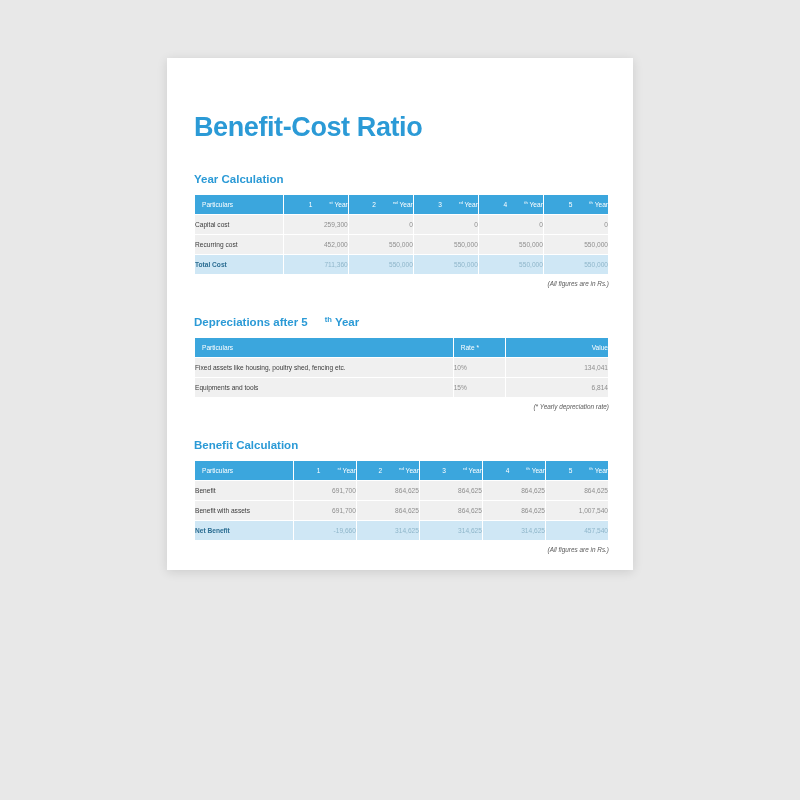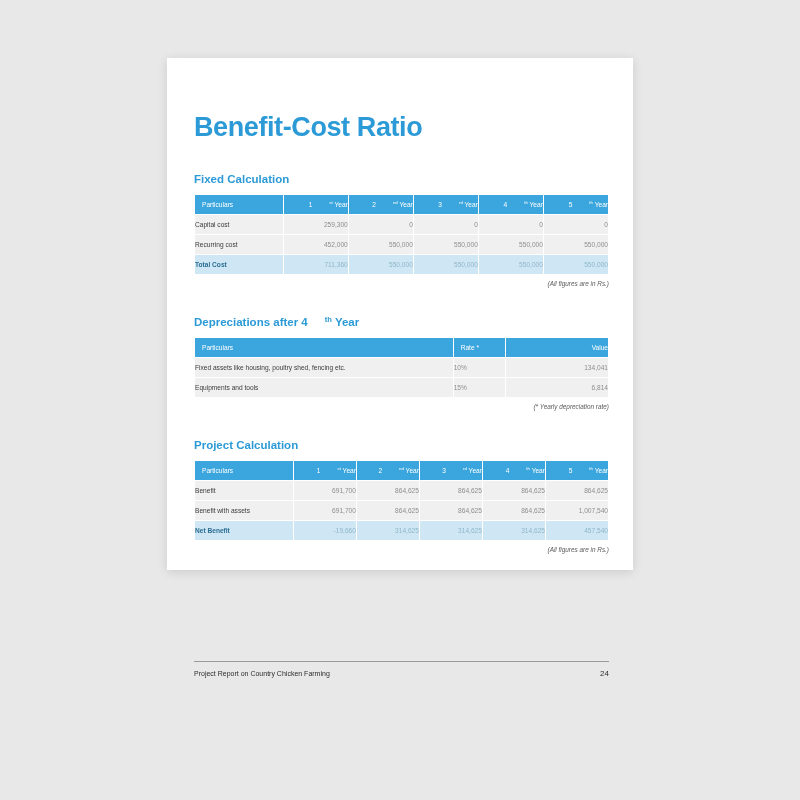--- a/index.html
+++ b/index.html
@@ -146,21 +146,21 @@
 </head>
 <body>
 
 <div class="stage">
   <div class="page">
     <div class="page-inner">
 
       <h1 class="doc-title">Benefit-Cost Ratio</h1>
 
       <div>
-        <div class="section-title">Fixed Calculation</div>
+        <div class="section-title">Year Calculation</div>
         <table class="dtable">
           <colgroup>
             <col style="width:21.5%">
             <col style="width:15.7%">
             <col style="width:15.7%">
             <col style="width:15.7%">
             <col style="width:15.7%">
             <col style="width:15.7%">
           </colgroup>
           <thead>
@@ -199,21 +199,21 @@
               <td class="val">550,000</td>
             </tr>
           </tbody>
         </table>
         <div class="note">(All figures are in Rs.)</div>
       </div>
 
       <div class="gap"></div>
 
       <div>
-        <div class="section-title"><span>Depreciations after 4</span><sup>th</sup><span> Year</span></div>
+        <div class="section-title"><span>Depreciations after 5</span><sup>th</sup><span> Year</span></div>
         <table class="dtable">
           <colgroup>
             <col style="width:62.7%">
             <col style="width:12.5%">
             <col style="width:24.8%">
           </colgroup>
           <thead>
             <tr>
               <th class="hdr left">Particulars</th>
               <th class="hdr left">Rate *</th>
@@ -232,21 +232,21 @@
               <td class="val">6,814</td>
             </tr>
           </tbody>
         </table>
         <div class="note">(* Yearly depreciation rate)</div>
       </div>
 
       <div class="gap"></div>
 
       <div>
-        <div class="section-title">Project Calculation</div>
+        <div class="section-title">Benefit Calculation</div>
         <table class="dtable">
           <colgroup>
             <col style="width:24%">
             <col style="width:15.2%">
             <col style="width:15.2%">
             <col style="width:15.2%">
             <col style="width:15.2%">
             <col style="width:15.2%">
           </colgroup>
           <thead>
@@ -284,21 +284,14 @@
               <td class="val">314,625</td>
               <td class="val">457,540</td>
             </tr>
           </tbody>
         </table>
         <div class="note">(All figures are in Rs.)</div>
       </div>
 
     </div>
 
-    <div class="footer">
-      <div class="footer-rule"></div>
-      <div class="footer-row">
-        <span>Project Report on Country Chicken Farming</span>
-        <span class="footer-page">24</span>
-      </div>
-    </div>
   </div>
 </div>
 
 </body></html>

